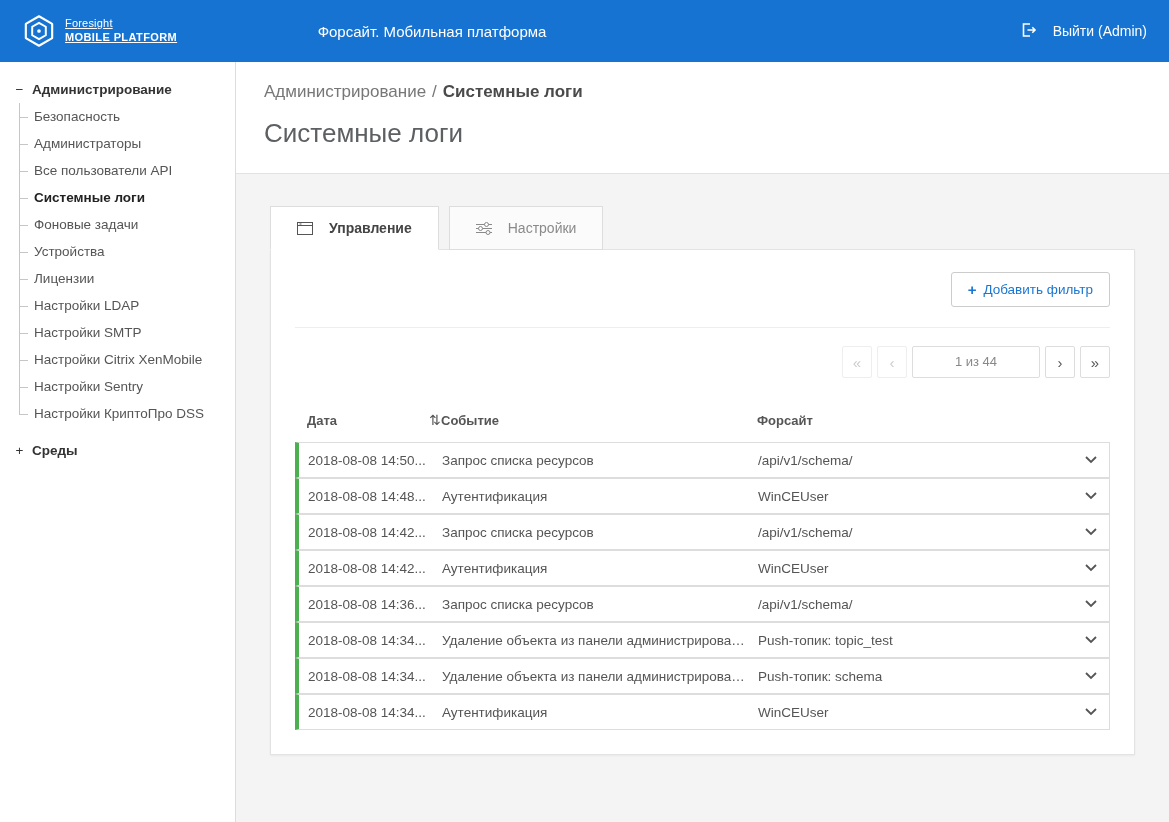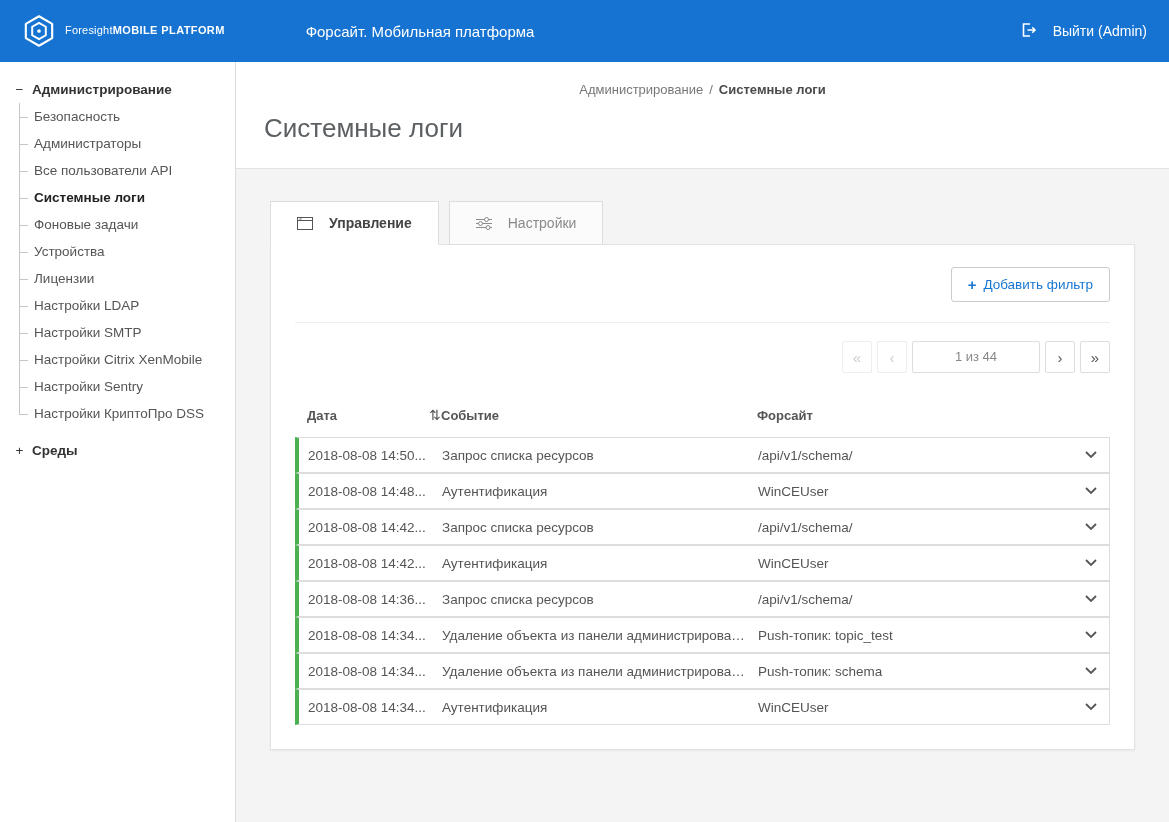--- a/index.html
+++ b/index.html
@@ -11,43 +11,43 @@
   *{box-sizing:border-box;margin:0;padding:0;}
   html,body{width:1169px;height:822px;overflow:hidden;}
   body{font-family:"Liberation Sans","DejaVu Sans",sans-serif;background:#e9e9e9;}
   .app{width:1169px;height:822px;display:flex;flex-direction:column;background:#fff;}
 
   
   .topbar{height:62px;background:var(--topbar);color:#fff;display:flex;align-items:center;
           padding:0 22px;position:relative;flex:0 0 auto;}
   .logo{display:flex;align-items:center;gap:9px;cursor:pointer;}
   .logo-icon{display:flex;align-items:center;}
-  .logo-text{display:flex;flex-direction:row;line-height:1.25;}
+  .logo-text{display:flex;flex-direction:column;line-height:1.25;text-decoration:underline;}
   .logo-line1{font-size:11px;font-weight:400;letter-spacing:.2px;}
   .logo-line2{font-size:11px;font-weight:700;letter-spacing:.4px;}
-  .topbar-title{position:absolute;left:420px;transform:translateX(-50%);
+  .topbar-title{position:absolute;left:432px;transform:translateX(-50%);
                 font-size:15px;font-weight:400;white-space:nowrap;}
   .logout{margin-left:auto;display:flex;align-items:center;gap:16px;cursor:pointer;font-size:14px;}
 
   
   .body{flex:1;display:flex;min-height:0;}
   .sidebar{width:236px;background:#fff;border-right:1px solid #ddd;padding:16px 10px 0 14px;
            font-size:13.5px;color:#555;flex:0 0 auto;}
   .tree-root{display:flex;align-items:center;gap:7px;font-weight:700;color:#333;
              padding:4px 0;cursor:pointer;}
   .toggle{width:11px;display:inline-block;text-align:center;color:#333;font-weight:400;}
   .tree{list-style:none;margin:2px 0 12px 5px;position:relative;}
   .tree::before{content:"";position:absolute;left:0;top:0;bottom:13px;width:1px;background:#c6c6c6;}
   .tree li{position:relative;padding:6px 0 6px 15px;cursor:pointer;white-space:nowrap;}
   .tree li::before{content:"";position:absolute;left:0;top:50%;width:9px;height:1px;background:#c6c6c6;}
   .tree li.active{font-weight:700;color:#222;}
 
   .main{flex:1;display:flex;flex-direction:column;min-width:0;background:var(--page_bg);}
   .main-header{background:#fff;padding:20px 28px 24px 28px;border-bottom:1px solid #e2e2e2;}
-  .breadcrumb{font-size:13px;color:#777;text-align:center;}
+  .breadcrumb{font-size:17px;color:#777;}
   .bc-parent{cursor:pointer;}
   .bc-sep{margin:0 6px;}
   .bc-current{font-weight:700;color:#4a4a4a;}
   .page-title{margin-top:16px;font-size:26px;font-weight:400;color:#5c6063;}
 
   .content{flex:1;padding:32px 34px 0 34px;min-height:0;}
 
   
   .tabs{display:flex;position:relative;z-index:2;margin-bottom:-1px;}
   .tab{display:flex;align-items:center;gap:16px;padding:13px 26px;font-size:14px;cursor:pointer;

